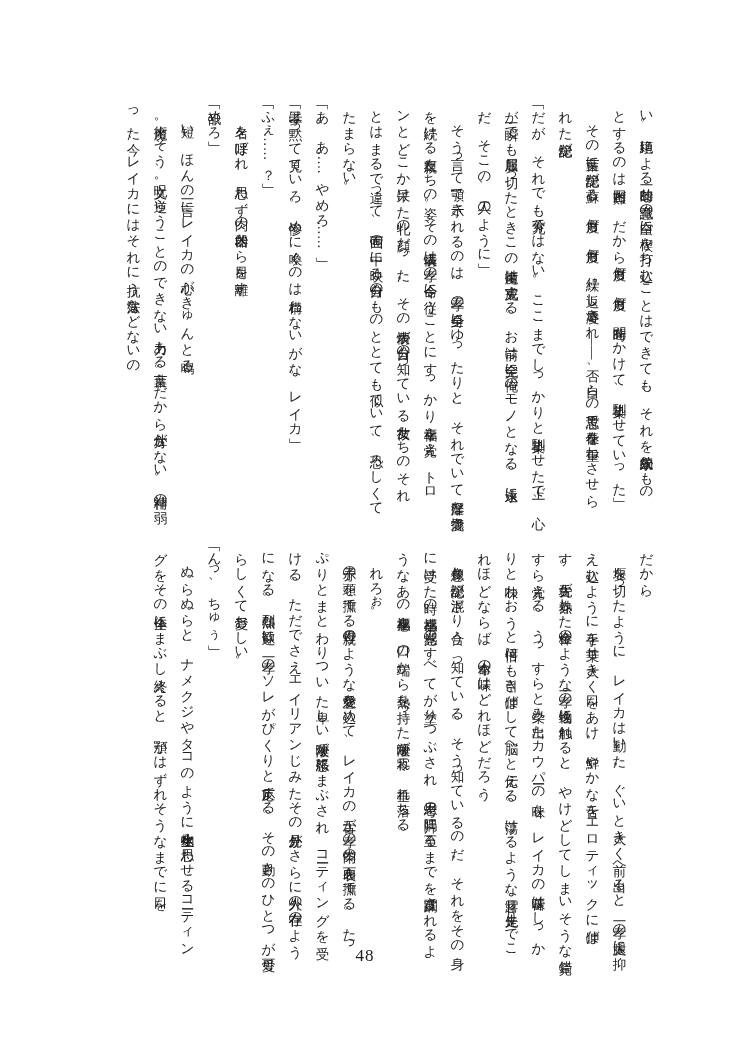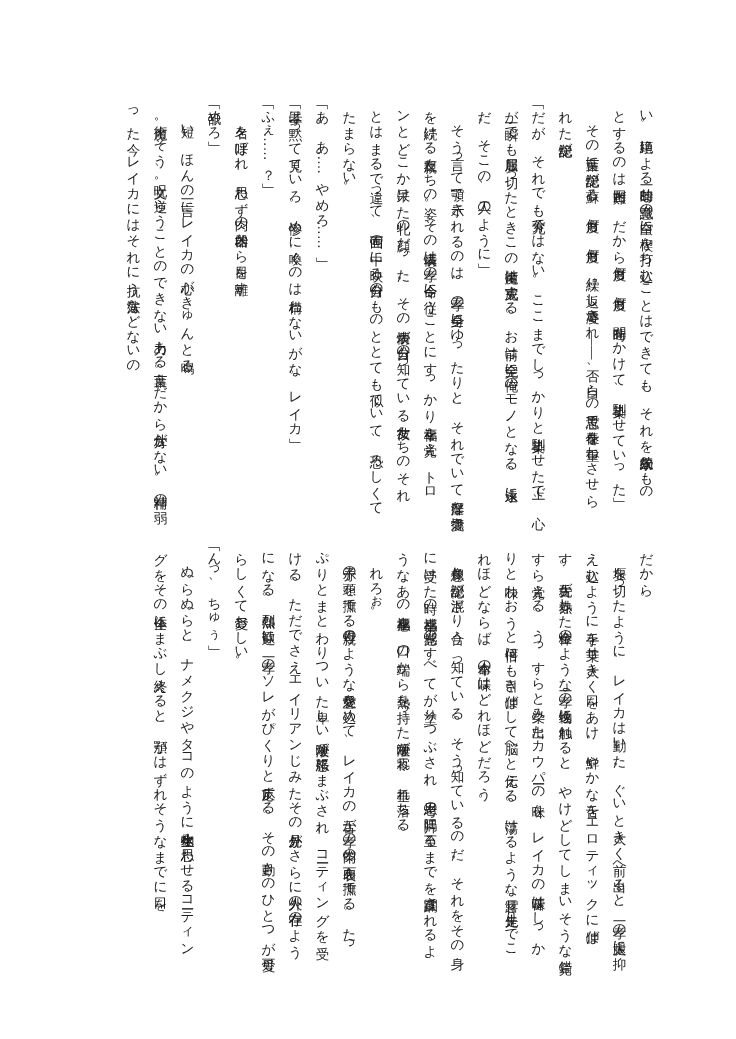--- a/index.html
+++ b/index.html
@@ -78,14 +78,15 @@
   <div class="vtext block-bottom">
     <p>だから。</p>
     <p class="indent">堰を切ったように、レイカは動いた。ぐいと大きく前へ出ると、一孝の太腿に抑え込むように手を乗せ大きく口をあけ、鮮やかな舌をエロティックに伸ばす。舌先が赤熱した金棒のような一孝の逸物に触れると、やけどしてしまいそうな錯覚すら覚える。うっすらと染み出たカウパーの味を、レイカの味蕾はしっかりと味わおうと何倍にも引き伸ばして脳へと伝える。蕩けるような甘露。先走りでこれほどならば、本命の味はどれほどだろう。</p>
     <p class="indent">想像と記憶が混ざり合う。知っている。そう知っているのだ。それをその身に受けた時の幸福感、感覚のすべてが塗りつぶされ、思考の片隅に至るまでを蹂躙されるようなあの幸福感を。口の端から熱を持った唾液が零れ、垂れ落ちる。</p>
     <p class="indent">れろぉ。</p>
     <p class="indent">赤子の頭を撫でる母親のような慈愛を込めて、レイカの舌が一孝の肉竿の表面を撫でる。たっぷりとまとわりついた卑しい唾液が怒張にまぶされ、コーティングを受ける。ただでさえエイリアンじみたその外見がさらに人外の存在のようになる。熱烈な歓迎に、一孝のソレがぴくりと反応する。その動きのひとつが可愛らしくて愛おしい。</p>
     <p>「んっ、ちゅぅ」</p>
     <p class="indent">ぬらぬらと、ナメクジやタコのように水生生物を思わせるコーティングをその全体にまぶし終えると、顎がはずれそうなまでに口を</p>
   </div>
 
+  <div class="page-number">48</div>
 
 </div>
 
 </body></html>

